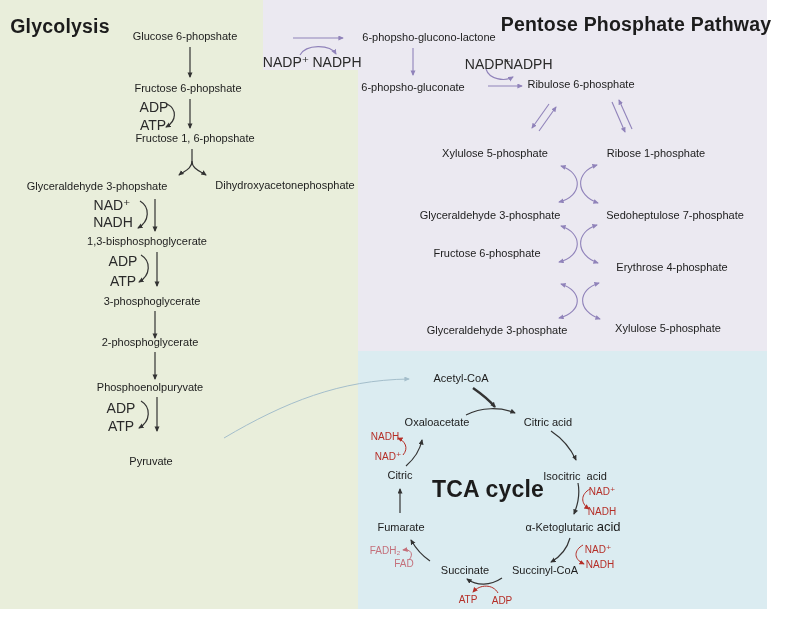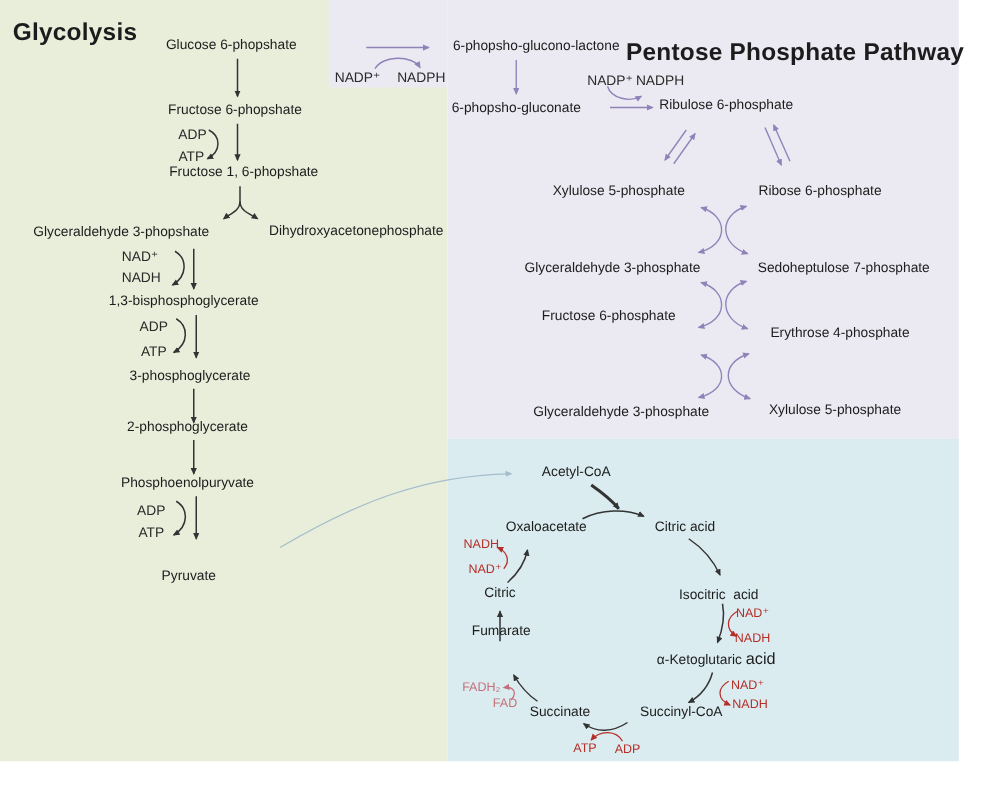--- a/index.html
+++ b/index.html
@@ -6,21 +6,21 @@
   .canvas{position:relative;width:796px;height:629px;background:#ffffff;overflow:hidden;
           font-family:"Liberation Sans","DejaVu Sans",sans-serif;color:#1c1c1c;}
   .panel{position:absolute;}
   .panel.green{left:0;top:0;width:358px;height:609px;background:#e9eedb;}
   .panel.lav{left:358px;top:0;width:409px;height:351px;background:#ebe9f1;}
   .panel.lav-notch{left:263px;top:0;width:95px;height:70px;background:#ebe9f1;}
   .panel.blue{left:358px;top:351px;width:409px;height:258px;background:#dbecf1;}
   svg.arrows{position:absolute;left:0;top:0;width:800px;height:629px;}
   .lbl{position:absolute;transform:translate(-50%,-50%);white-space:pre;line-height:1.1;}
   .node{font-size:11px;}
-  .cof{font-size:11px;color:#2a2a2a;}
+  .cof{font-size:14px;color:#2a2a2a;}
   .cof.red{color:#b52e27;}
   .cof.pink{color:#c4707b;}
   .cof.tca{font-size:10px;}
   .title{font-weight:bold;font-size:19.5px;letter-spacing:.2px;}
   .title.tca{font-size:23px;}
   .acid-big{font-size:13px;}
 </style>
 </head>
 <body>
 
@@ -104,21 +104,22 @@
     <g stroke="#b52e27" stroke-width="1" fill="none">
       <path d="M403,455 C409,448 405,441 398,438" marker-end="url(#mRed)"></path>
       <path d="M590,489 C581,494 580,503 589,509" marker-end="url(#mRed)"></path>
       <path d="M583,545 C574,550 573,559 584,564" marker-end="url(#mRed)"></path>
       <path d="M498,593 C493,584 480,584 473,592" marker-end="url(#mRed)"></path>
       <path d="M409,560 C414,554 411,549 403,550" stroke="#c4707b" marker-end="url(#mPink)"></path>
     </g>
   </svg>
 
   <div class="lbl title" style="left:60px;top:27px">Glycolysis</div>
-  <div class="lbl title" style="left:636px;top:43px">Pentose Phosphate Pathway</div>
+  <div class="lbl title" style="left:636px;top:25px">Pentose Phosphate Pathway</div>
+  <div class="lbl title tca" style="left:488px;top:490px">TCA cycle</div>
 
   <div class="lbl node" style="left:185px;top:36px">Glucose 6-phopshate</div>
   <div class="lbl node" style="left:188px;top:88px">Fructose 6-phopshate</div>
   <div class="lbl node" style="left:195px;top:138px">Fructose 1, 6-phopshate</div>
   <div class="lbl node" style="left:97px;top:186px">Glyceraldehyde 3-phopshate</div>
   <div class="lbl node" style="left:285px;top:185px">Dihydroxyacetonephosphate</div>
   <div class="lbl node" style="left:147px;top:241px">1,3-bisphosphoglycerate</div>
   <div class="lbl node" style="left:152px;top:301px">3-phosphoglycerate</div>
   <div class="lbl node" style="left:150px;top:342px">2-phosphoglycerate</div>
   <div class="lbl node" style="left:150px;top:387px">Phosphoenolpuryvate</div>
@@ -130,41 +131,41 @@
   <div class="lbl cof" style="left:113px;top:223px">NADH</div>
   <div class="lbl cof" style="left:123px;top:262px">ADP</div>
   <div class="lbl cof" style="left:123px;top:282px">ATP</div>
   <div class="lbl cof" style="left:121px;top:409px">ADP</div>
   <div class="lbl cof" style="left:121px;top:427px">ATP</div>
 
   <div class="lbl node" style="left:429px;top:37px">6-phopsho-glucono-lactone</div>
   <div class="lbl node" style="left:413px;top:87px">6-phopsho-gluconate</div>
   <div class="lbl node" style="left:581px;top:84px">Ribulose 6-phosphate</div>
   <div class="lbl node" style="left:495px;top:153px">Xylulose 5-phosphate</div>
-  <div class="lbl node" style="left:656px;top:153px">Ribose 6-phosphate</div>
+  <div class="lbl node" style="left:656px;top:153px">Ribose 1-phosphate</div>
   <div class="lbl node" style="left:490px;top:215px">Glyceraldehyde 3-phosphate</div>
   <div class="lbl node" style="left:675px;top:215px">Sedoheptulose 7-phosphate</div>
   <div class="lbl node" style="left:487px;top:253px">Fructose 6-phosphate</div>
   <div class="lbl node" style="left:672px;top:267px">Erythrose 4-phosphate</div>
   <div class="lbl node" style="left:497px;top:330px">Glyceraldehyde 3-phosphate</div>
   <div class="lbl node" style="left:668px;top:328px">Xylulose 5-phosphate</div>
 
   <div class="lbl cof" style="left:286px;top:63px">NADP⁺</div>
   <div class="lbl cof" style="left:337px;top:63px">NADPH</div>
   <div class="lbl cof" style="left:488px;top:65px">NADP⁺</div>
   <div class="lbl cof" style="left:528px;top:65px">NADPH</div>
 
   <div class="lbl node" style="left:461px;top:378px">Acetyl-CoA</div>
   <div class="lbl node" style="left:437px;top:422px">Oxaloacetate</div>
   <div class="lbl node" style="left:548px;top:422px">Citric acid</div>
   <div class="lbl node" style="left:575px;top:476px">Isocitric  acid</div>
   <div class="lbl node" style="left:573px;top:527px"><span>α-Ketoglutaric </span><span class="acid-big">acid</span></div>
   <div class="lbl node" style="left:545px;top:570px">Succinyl-CoA</div>
-  <div class="lbl node" style="left:448px;top:570px">Succinate</div>
-  <div class="lbl node" style="left:401px;top:505px">Fumarate</div>
+  <div class="lbl node" style="left:465px;top:570px">Succinate</div>
+  <div class="lbl node" style="left:401px;top:527px">Fumarate</div>
   <div class="lbl node" style="left:400px;top:475px">Citric</div>
 
   <div class="lbl cof tca red" style="left:385px;top:436px">NADH</div>
   <div class="lbl cof tca red" style="left:388px;top:456px">NAD⁺</div>
   <div class="lbl cof tca red" style="left:602px;top:491px">NAD⁺</div>
   <div class="lbl cof tca red" style="left:602px;top:511px">NADH</div>
   <div class="lbl cof tca red" style="left:598px;top:549px">NAD⁺</div>
   <div class="lbl cof tca red" style="left:600px;top:564px">NADH</div>
   <div class="lbl cof tca red" style="left:468px;top:599px">ATP</div>
   <div class="lbl cof tca red" style="left:502px;top:600px">ADP</div>

